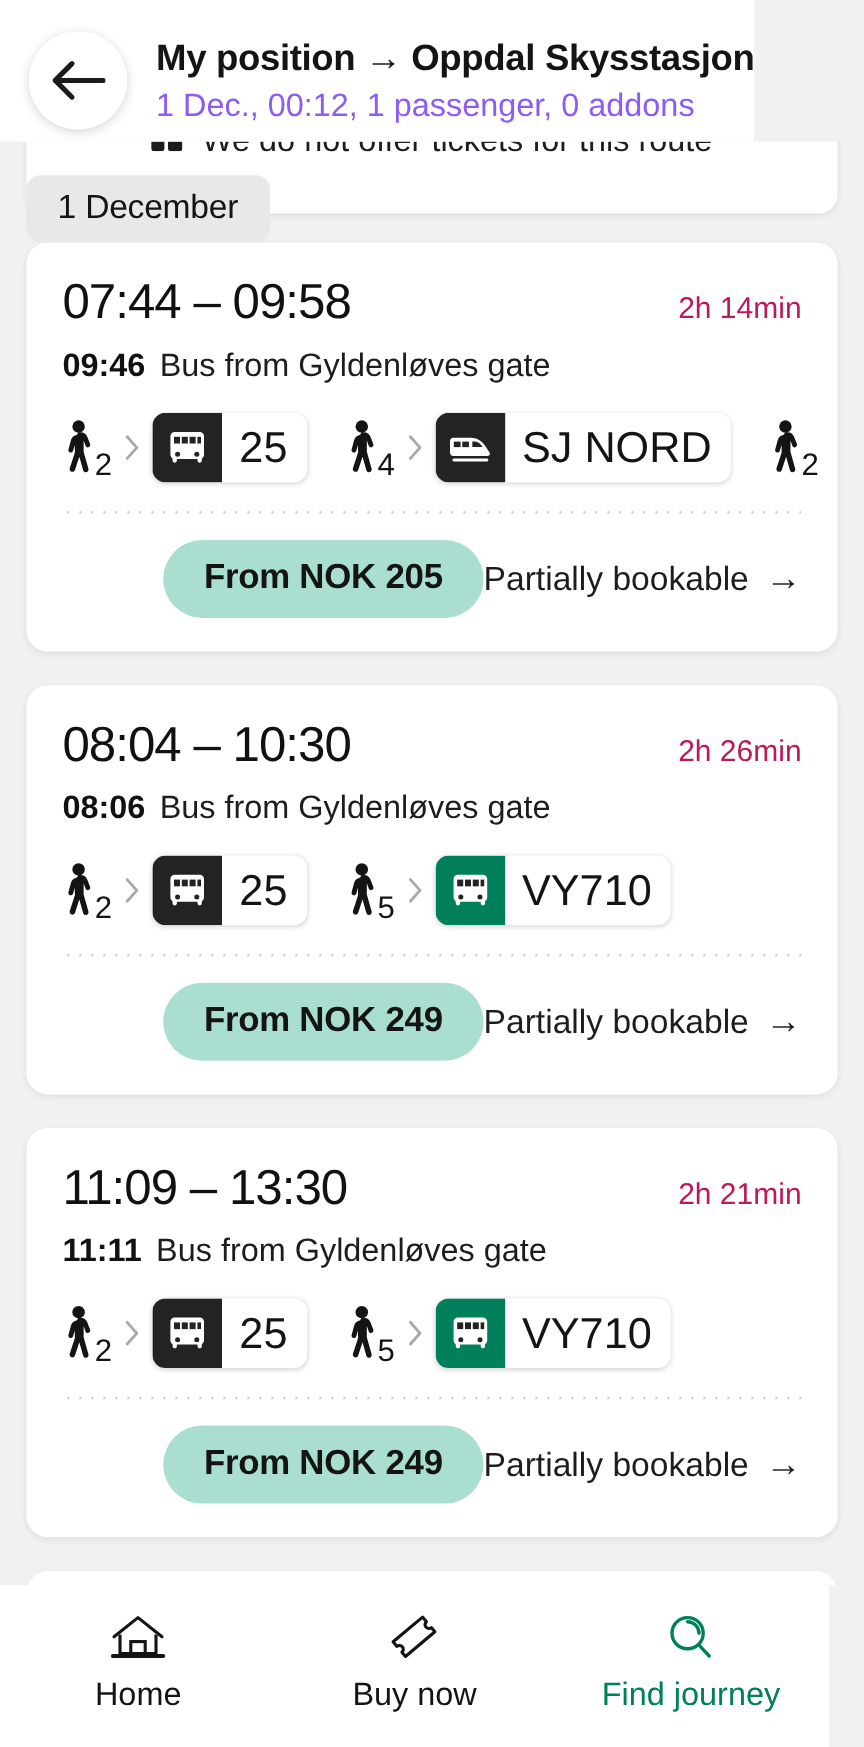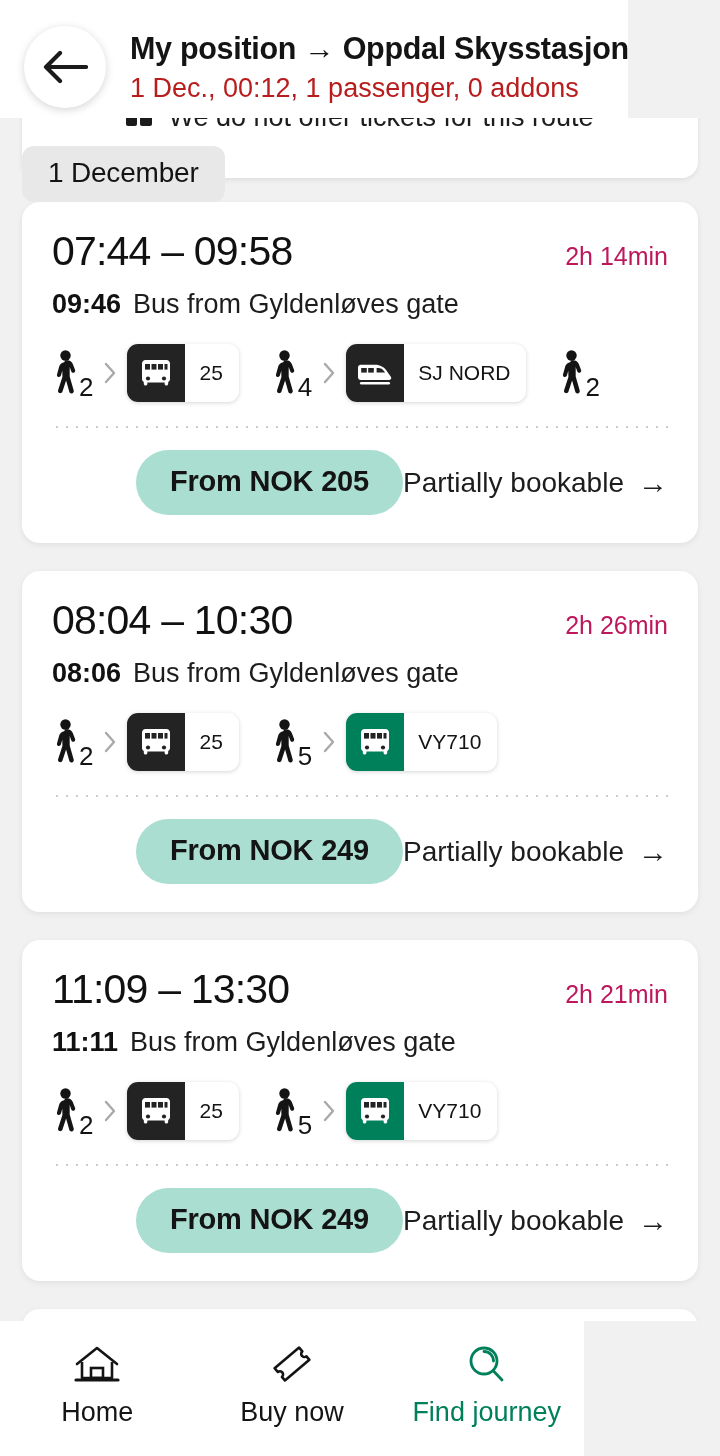--- a/index.html
+++ b/index.html
@@ -56,21 +56,21 @@
     line-height: 1.22;
     white-space: nowrap;
     color: #141414;
   }
   .header-sub {
     font-size: 27px;
     font-weight: 400;
     line-height: 1.3;
     margin-top: 4px;
     white-space: nowrap;
-    color: #b91c1c;
+    color: #8b5cf6;
   }
 
   
   .scroll {
     position: absolute;
     top: 118px;
     left: 0;
     width: 720px;
     bottom: 135px;
     background: #f1f1f1;
@@ -224,21 +224,21 @@
     display: flex;
     align-items: center;
     justify-content: center;
     flex: 0 0 auto;
   }
   .mode-badge svg { display: block; }
   .mode-label {
     display: flex;
     align-items: center;
     padding: 0 16px 0 14px;
-    font-size: 21px;
+    font-size: 36px;
     color: #141414;
     white-space: nowrap;
   }
 
   .leg-gap { width: 28px; flex: 0 0 auto; }
 
   
   .dotted {
     margin-top: 22px;
     height: 2px;
@@ -272,21 +272,21 @@
     align-items: center;
     gap: 14px;
   }
   .bookable .arr { font-size: 30px; line-height: 1; }
 
   
   .bottom-nav {
     position: absolute;
     left: 0;
     bottom: 0;
-    width: 584px;
+    width: 691px;
     height: 135px;
     background: #ffffff;
     display: flex;
     align-items: flex-start;
     padding-top: 22px;
     z-index: 50;
   }
   .nav-item {
     flex: 1 1 0;
     display: flex;

